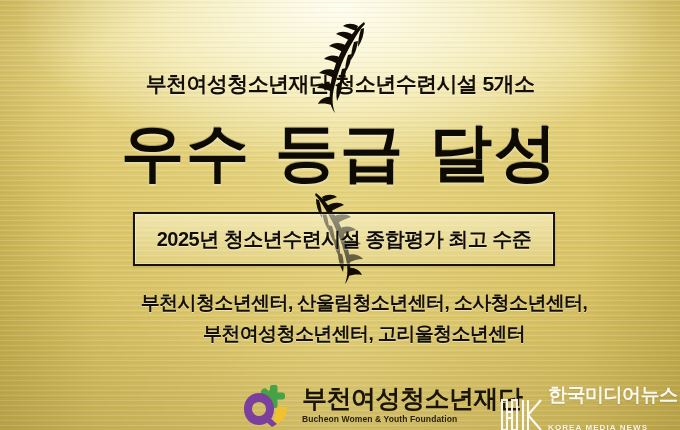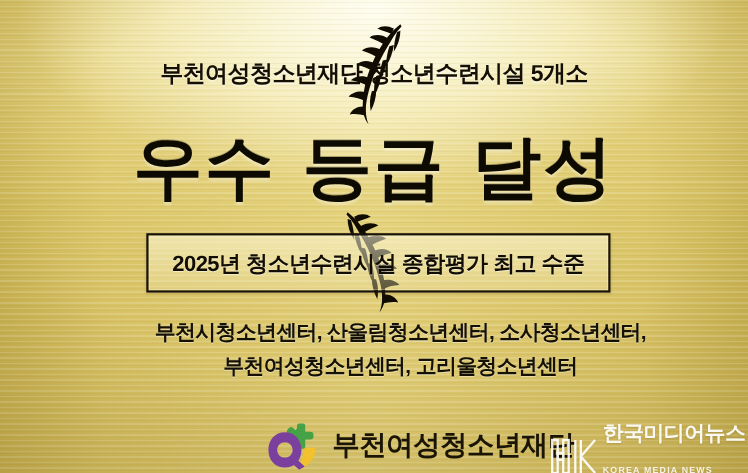--- a/index.html
+++ b/index.html
@@ -32,21 +32,21 @@
   }
   #vign{
     position:absolute;inset:0;pointer-events:none;
     background:radial-gradient(ellipse 82% 78% at 50% 38%, rgba(255,255,255,0.0) 55%, rgba(140,116,40,0.18) 100%);
   }
 
   .wrap{position:absolute;inset:0;}
 
   
   #header{
-    position:absolute;left:0;right:0;top:53px;text-align:center;
+    position:absolute;left:0;right:0;top:70px;text-align:center;
     font-size:21px;font-weight:bold;color:#140f02;letter-spacing:-0.6px;
     text-shadow:0 1px 0 rgba(255,255,255,0.45);
     white-space:nowrap;
   }
 
   
   #hero{
     position:absolute;left:0;right:0;top:104px;height:96px;
     display:flex;align-items:center;justify-content:center;gap:6px;flex-direction:column;
   }
@@ -174,20 +174,21 @@
           <rect x="27" y="2" width="7.5" height="23" rx="2"></rect>
           <rect x="20" y="9.5" width="22" height="7" rx="3"></rect>
           <rect x="22" y="4" width="7" height="18" rx="3" transform="rotate(-45 25.5 13)"></rect>
           <rect x="22" y="4" width="7" height="18" rx="3" transform="rotate(45 25.5 13)"></rect>
         </g>
         <path d="M16 10 C7 10 1 17 1 26 C1 35 7 42 16 42 C25 42 31 35 31 26 C31 17 25 10 16 10 Z M16 19 C20 19 23 22 23 26 C23 30 20 33 16 33 C12 33 9 30 9 26 C9 22 12 19 16 19 Z" fill="#7b3f9d"></path>
         <path d="M25 33 L34 41 L29 44 L21 37 Z" fill="#7b3f9d"></path>
       </svg>
       <div id="ftext">
         <div id="ftext-ko">부천여성청소년재단</div>
+        <div id="ftext-en">Bucheon Women &amp; Youth Foundation</div>
       </div>
     </div>
 
     <div id="press">
       <svg id="hk" viewBox="0 0 44 34" aria-hidden="true">
         <g fill="none" stroke="#ffffff" stroke-width="2.1">
           <rect x="2" y="2" width="5" height="30"></rect>
           <rect x="12" y="2" width="5" height="30"></rect>
           <rect x="7" y="14" width="5" height="6"></rect>
           <path d="M23 2 L23 32"></path>

